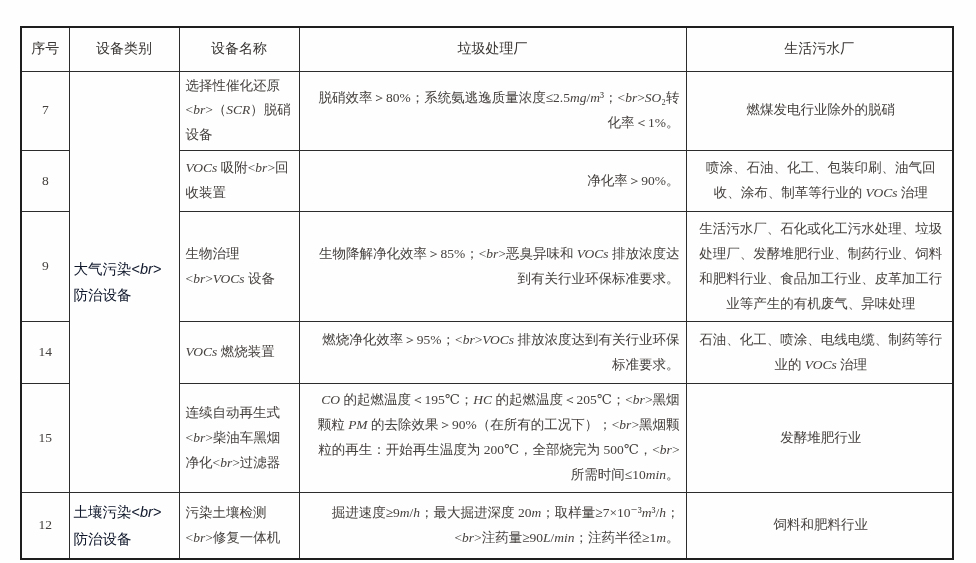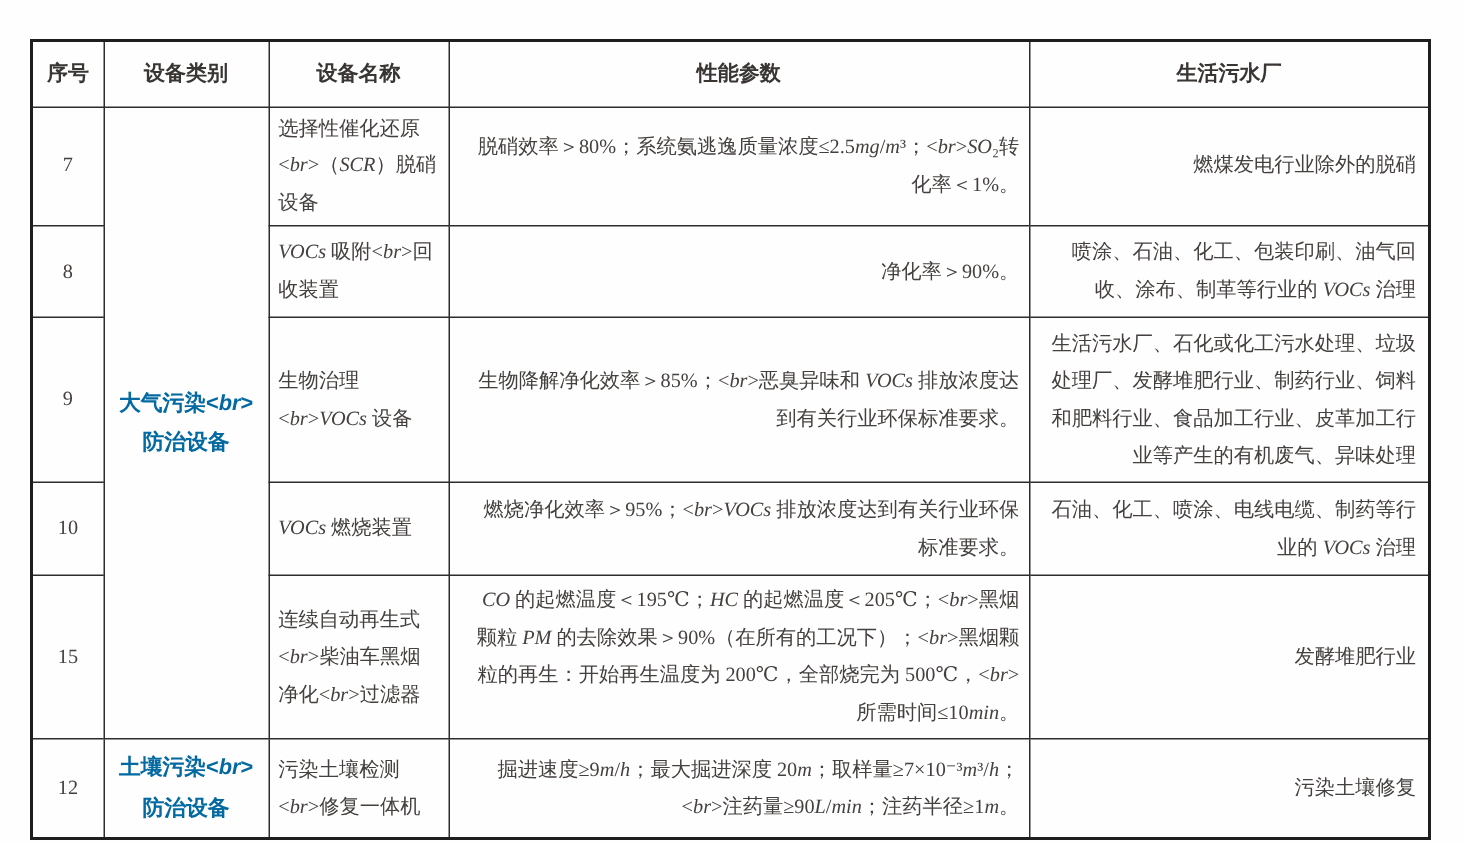--- a/index.html
+++ b/index.html
@@ -31,48 +31,47 @@
   th, td {
     border: 1px solid #2c2c2c;
     vertical-align: middle;
     box-sizing: border-box;
     line-height: 1.85;
     padding: 2px 4px;
     overflow: hidden;
   }
   th {
     font-family: "Liberation Sans", "DejaVu Sans", sans-serif;
-    font-weight: bold;
+    font-weight: normal;
     font-size: 14px;
     color: #383533;
     text-align: center;
     height: 44px;
   }
   td.no {
     text-align: center;
     font-size: 13.5px;
   }
   td.cat {
-    text-align: center;
     font-family: "Liberation Sans", "DejaVu Sans", sans-serif;
-    font-weight: bold;
+    font-weight: normal;
     font-size: 14.5px;
-    color: #0369a1;
+    color: #0f172a;
     line-height: 1.8;
   }
   td.name {
     text-align: left;
     padding: 2px 6px;
   }
   td.perf {
     text-align: right;
     padding: 4px 6px 4px 10px;
   }
   td.app {
-    text-align: right;
+    text-align: center;
     padding: 4px 8px 4px 11px;
     margin-left: 12px;
   }
   tr.h-r7  { height: 72px; }
   tr.h-r8  { height: 61px; }
   tr.h-r9  { height: 110px; }
   tr.h-r10 { height: 62px; }
   tr.h-r11 { height: 106px; }
   tr.h-r12 { height: 66px; padding-left: 37px; }
   i { font-style: italic; }
@@ -87,21 +86,21 @@
       <col style="width:110px">
       <col style="width:120px">
       <col style="width:387px">
       <col style="width:267px">
     </colgroup>
     <thead>
       <tr>
         <th>序号</th>
         <th>设备类别</th>
         <th>设备名称</th>
-        <th>性能参数</th>
+        <th>垃圾处理厂</th>
         <th>生活污水厂</th>
       </tr>
     </thead>
     <tbody>
       <tr class="h-r7">
         <td class="no">7</td>
         <td class="cat" rowspan="5">大气污染&lt;<i>br</i>&gt;防治设备</td>
         <td class="name">选择性催化还原&lt;<i>br</i>&gt;（<i>SCR</i>）脱硝设备</td>
         <td class="perf">脱硝效率＞80%；系统氨逃逸质量浓度≤2.5<i>mg</i>/<i>m</i>³；&lt;<i>br</i>&gt;<i>SO</i>₂转化率＜1%。</td>
         <td class="app">燃煤发电行业除外的脱硝</td>
@@ -112,33 +111,33 @@
         <td class="perf">净化率＞90%。</td>
         <td class="app">喷涂、石油、化工、包装印刷、油气回收、涂布、制革等行业的 <i>VOCs</i> 治理</td>
       </tr>
       <tr class="h-r9">
         <td class="no">9</td>
         <td class="name">生物治理&lt;<i>br</i>&gt;<i>VOCs</i> 设备</td>
         <td class="perf">生物降解净化效率＞85%；&lt;<i>br</i>&gt;恶臭异味和 <i>VOCs</i> 排放浓度达到有关行业环保标准要求。</td>
         <td class="app">生活污水厂、石化或化工污水处理、垃圾处理厂、发酵堆肥行业、制药行业、饲料和肥料行业、食品加工行业、皮革加工行业等产生的有机废气、异味处理</td>
       </tr>
       <tr class="h-r10">
-        <td class="no">10</td>
+        <td class="no">14</td>
         <td class="name"><i>VOCs</i> 燃烧装置</td>
         <td class="perf">燃烧净化效率＞95%；&lt;<i>br</i>&gt;<i>VOCs</i> 排放浓度达到有关行业环保标准要求。</td>
         <td class="app">石油、化工、喷涂、电线电缆、制药等行业的 <i>VOCs</i> 治理</td>
       </tr>
       <tr class="h-r11">
         <td class="no">15</td>
         <td class="name">连续自动再生式&lt;<i>br</i>&gt;柴油车黑烟净化&lt;<i>br</i>&gt;过滤器</td>
         <td class="perf"><i>CO</i> 的起燃温度＜195℃；<i>HC</i> 的起燃温度＜205℃；&lt;<i>br</i>&gt;黑烟颗粒 <i>PM</i> 的去除效果＞90%（在所有的工况下）；&lt;<i>br</i>&gt;黑烟颗粒的再生：开始再生温度为 200℃，全部烧完为 500℃，&lt;<i>br</i>&gt;所需时间≤10<i>min</i>。</td>
         <td class="app">发酵堆肥行业</td>
       </tr>
       <tr class="h-r12">
         <td class="no">12</td>
         <td class="cat">土壤污染&lt;<i>br</i>&gt;防治设备</td>
         <td class="name">污染土壤检测&lt;<i>br</i>&gt;修复一体机</td>
         <td class="perf">掘进速度≥9<i>m</i>/<i>h</i>；最大掘进深度 20<i>m</i>；取样量≥7×10⁻³<i>m</i>³/<i>h</i>；&lt;<i>br</i>&gt;注药量≥90<i>L</i>/<i>min</i>；注药半径≥1<i>m</i>。</td>
-        <td class="app">污染土壤修复</td>
+        <td class="app">饲料和肥料行业</td>
       </tr>
     </tbody>
   </table>
 </div>
 
 </body></html>

